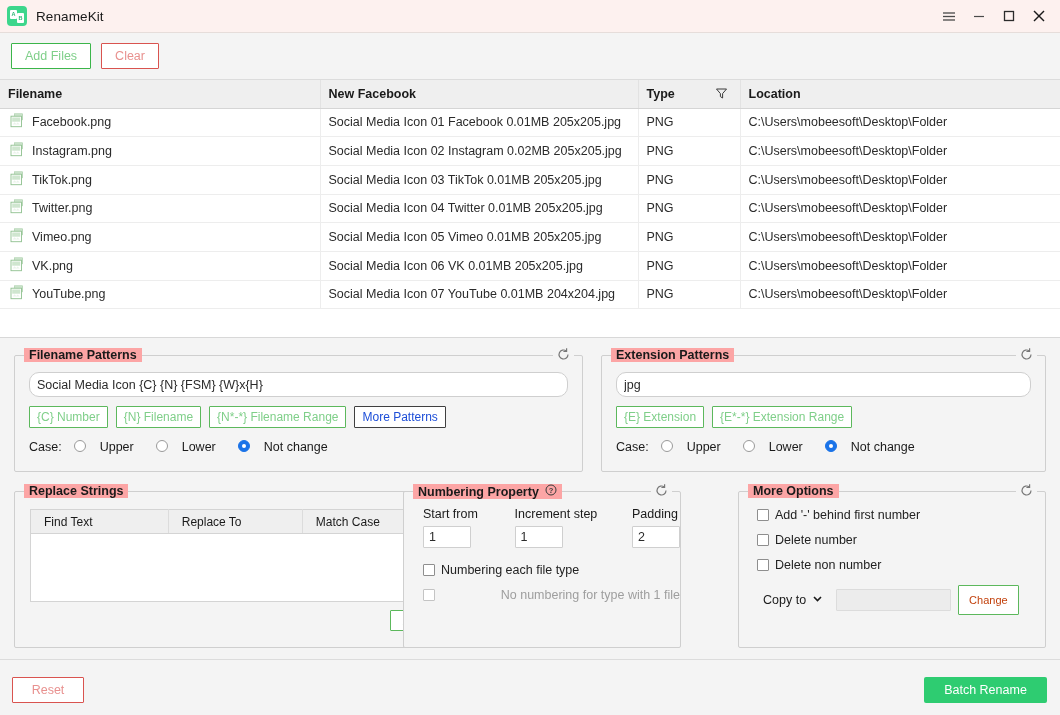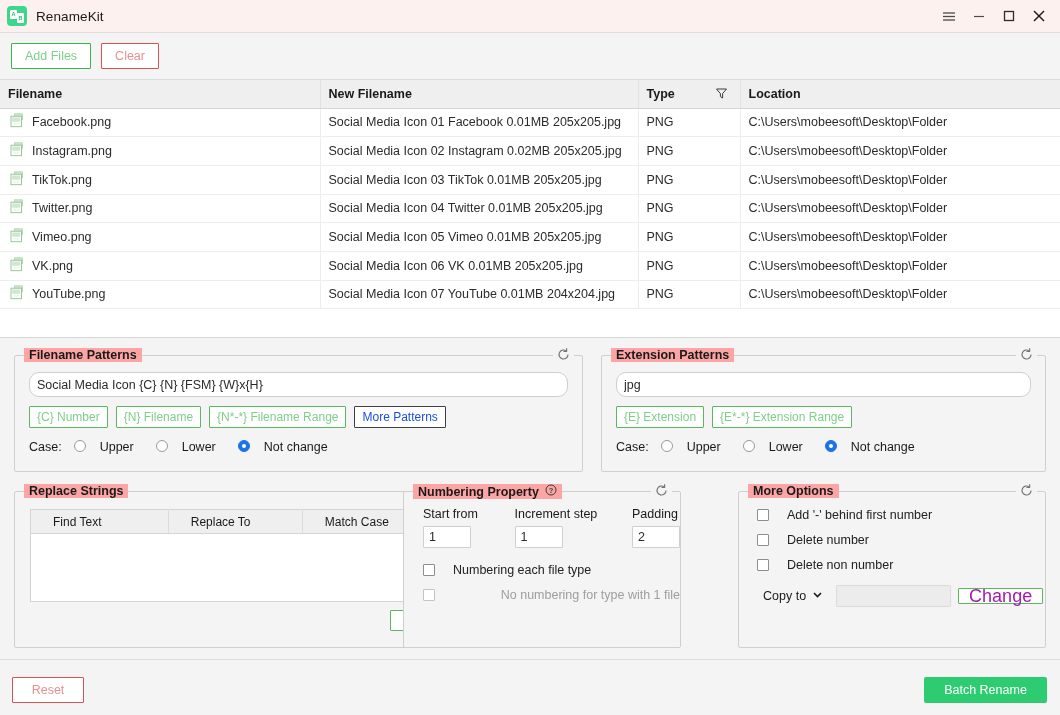--- a/index.html
+++ b/index.html
@@ -225,21 +225,21 @@
     background: #fff;
     border: 1px solid #d4d4d4;
   }
   table.rs th {
     background: #efefef;
     font-size: 12px;
     font-weight: normal;
     color: #1a1a1a;
     text-align: left;
     height: 24px;
-    padding-left: 22px;
+    padding-left: 13px;
     border-right: 1px solid #dcdcdc;
     border-bottom: 1px solid #d4d4d4;
   }
   table.rs th:last-child { border-right: none; }
   .rs-body { height: 68px; background: #fff; }
   .addbtn {
     height: 21px; padding: 0 12px;
     background: #fff;
     border: 1px solid #5cb85c;
     color: #7fcf89;
@@ -254,21 +254,21 @@
     height: 22px;
     border: 1px solid #cfcfcf;
     background: #fff;
     font-family: "Liberation Sans", sans-serif;
     font-size: 12.5px;
     color: #2b2b2b;
     padding: 0 5px;
     border-radius: 1px;
     outline: none;
   }
-  .cbrow { display: flex; align-items: center; gap: 18px; font-size: 12.5px; cursor: pointer; }
+  .cbrow { display: flex; align-items: center; gap: 6px; font-size: 12.5px; cursor: pointer; }
   .cbox {
     width: 12px; height: 12px;
     border: 1px solid #8e8e8e;
     background: #fff;
     flex: 0 0 auto;
     border-radius: 1px;
   }
   .cbrow.disabled { color: #9e9e9e; justify-content: space-between; }
   .cbrow.disabled .cbox { border-color: #c4c4c4; }
 
@@ -281,25 +281,25 @@
     color: #1a1a1a;
     cursor: pointer;
   }
   .txtdisabled {
     height: 22px;
     border: 1px solid #dcdcdc;
     background: #ececec;
     border-radius: 1px;
   }
   .changebtn {
-    height: 16px; padding: 0 10px;
+    height: 30px; padding: 0 10px;
     background: #fff;
     border: 1px solid #5cb85c;
-    color: #a21caf;
-    font-size: 18px;
+    color: #c2410c;
+    font-size: 11px;
     border-radius: 1px;
     display: flex; align-items: center;
     cursor: pointer;
   }
 
   
   #footer {
     position: absolute;
     left: 0; top: 659px;
     width: 1060px; height: 56px;
@@ -382,21 +382,21 @@
   <table class="filelist">
     <colgroup>
       <col class="col-fn">
         <col class="col-nfn">
         <col class="col-type">
         <col class="col-loc">
     </colgroup>
     <thead>
       <tr>
         <th>Filename</th>
-        <th>New Filename</th>
+        <th>New Facebook</th>
         <th>
           <span>Type</span>
           <span class="filter-ico">
             <svg width="13" height="13" viewBox="0 0 13 13">
                 <path d="M1.5 2 L11.5 2 L7.6 6.6 L7.6 11 L5.4 9.6 L5.4 6.6 Z" fill="none" stroke="#3a3a3a" stroke-width="1"></path>
               </svg>
           </span>
         </th>
         <th>Location</th>
       </tr>

